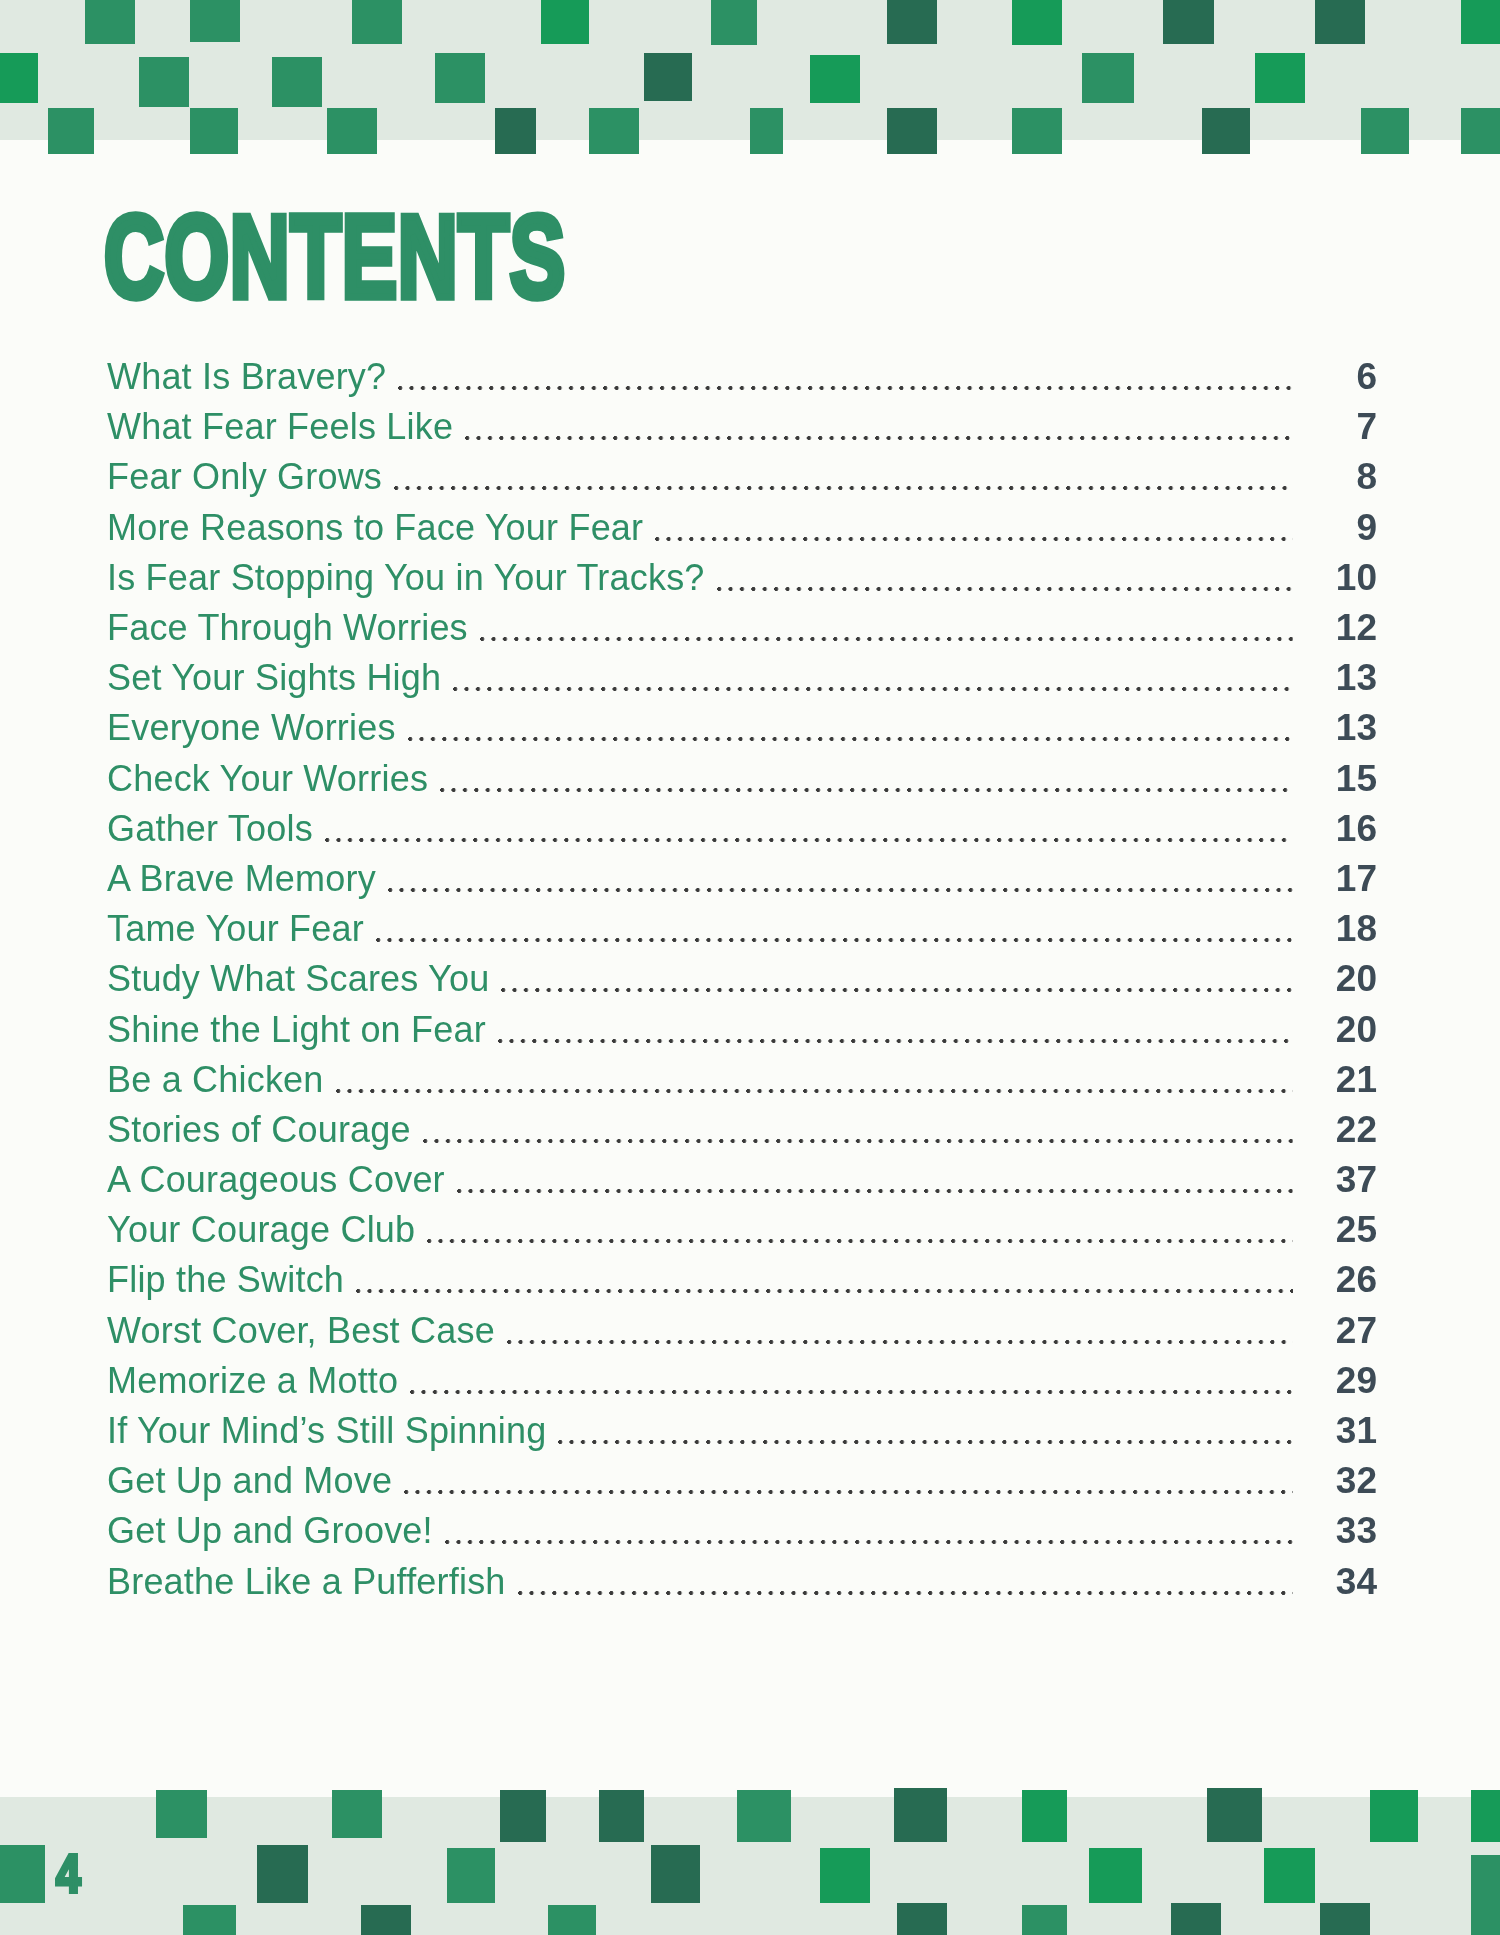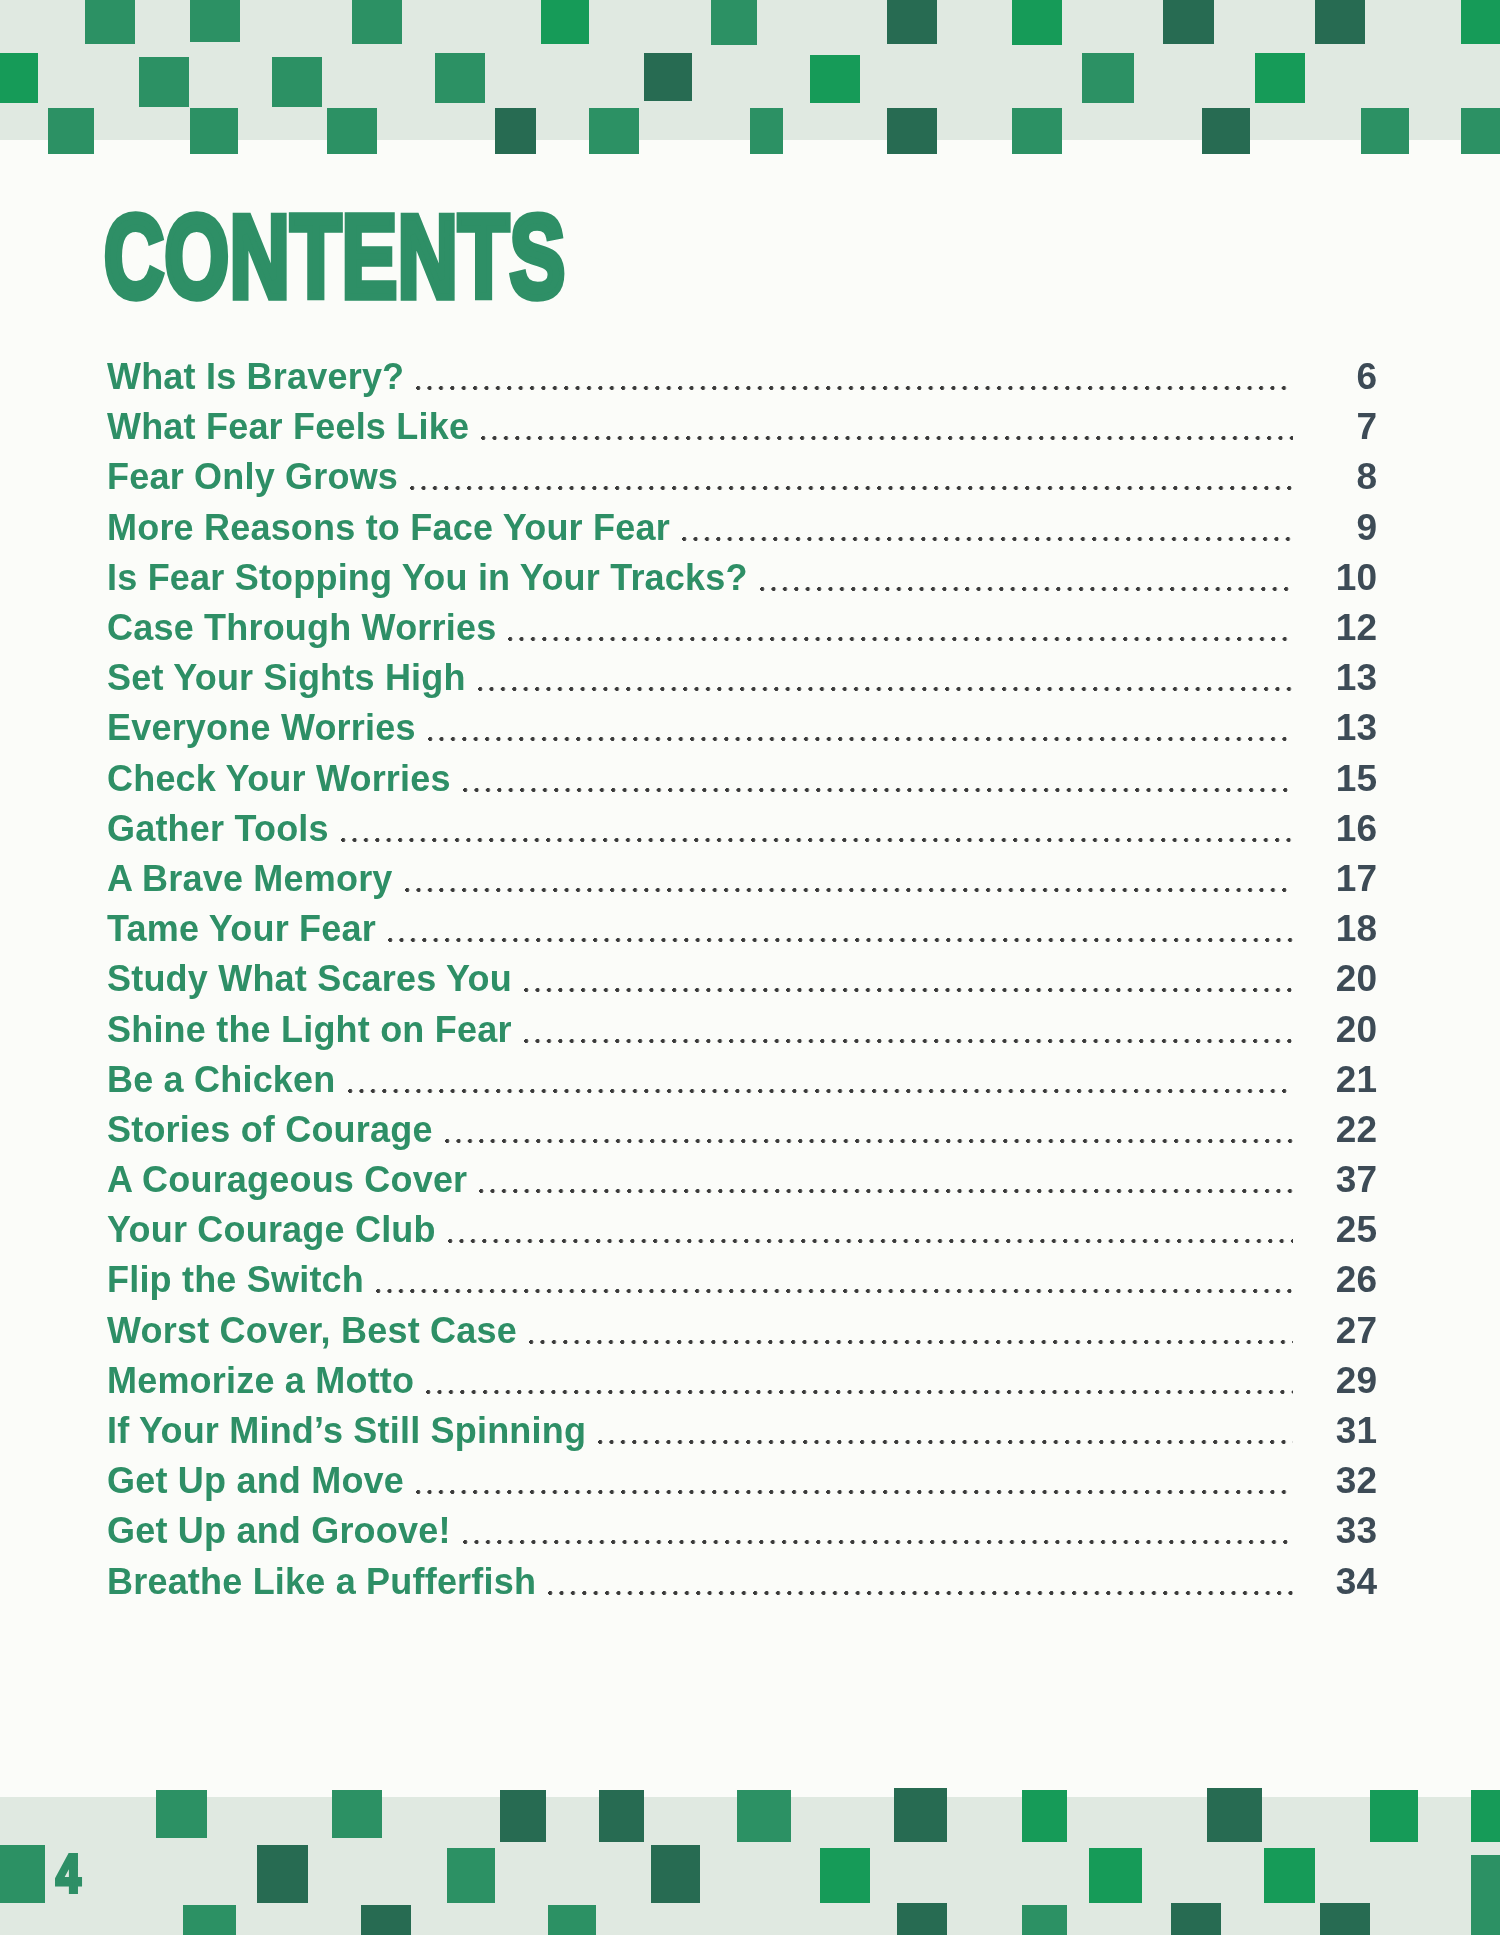--- a/index.html
+++ b/index.html
@@ -37,21 +37,21 @@
   .toc{
     position:absolute;left:107px;top:352px;
     width:1270px;
   }
   .toc-row{
     display:flex;align-items:center;
     height:50.2px;
     white-space:nowrap;
   }
   .toc-title{
-    font-size:36px;font-weight:bold;
+    font-size:36px;font-weight:normal;
     color:var(--green);
     letter-spacing:0.2px;
   }
   .leader{
     flex:1;height:6px;align-self:center;
     margin:0 6px 0 12px;
     transform:translateY(11px);
     background-image:radial-gradient(circle at 2.2px 3px, var(--dot) 1.8px, transparent 2.3px);
     background-size:11.4px 6px;
     background-repeat:repeat-x;
@@ -163,21 +163,21 @@
     <span class="toc-num">9</span>
   </div>
 
   <div class="toc-row">
     <span class="toc-title">Is Fear Stopping You in Your Tracks?</span>
     <span class="leader"></span>
     <span class="toc-num">10</span>
   </div>
 
   <div class="toc-row">
-    <span class="toc-title">Case Through Worries</span>
+    <span class="toc-title">Face Through Worries</span>
     <span class="leader"></span>
     <span class="toc-num">12</span>
   </div>
 
   <div class="toc-row">
     <span class="toc-title">Set Your Sights High</span>
     <span class="leader"></span>
     <span class="toc-num">13</span>
   </div>
 

